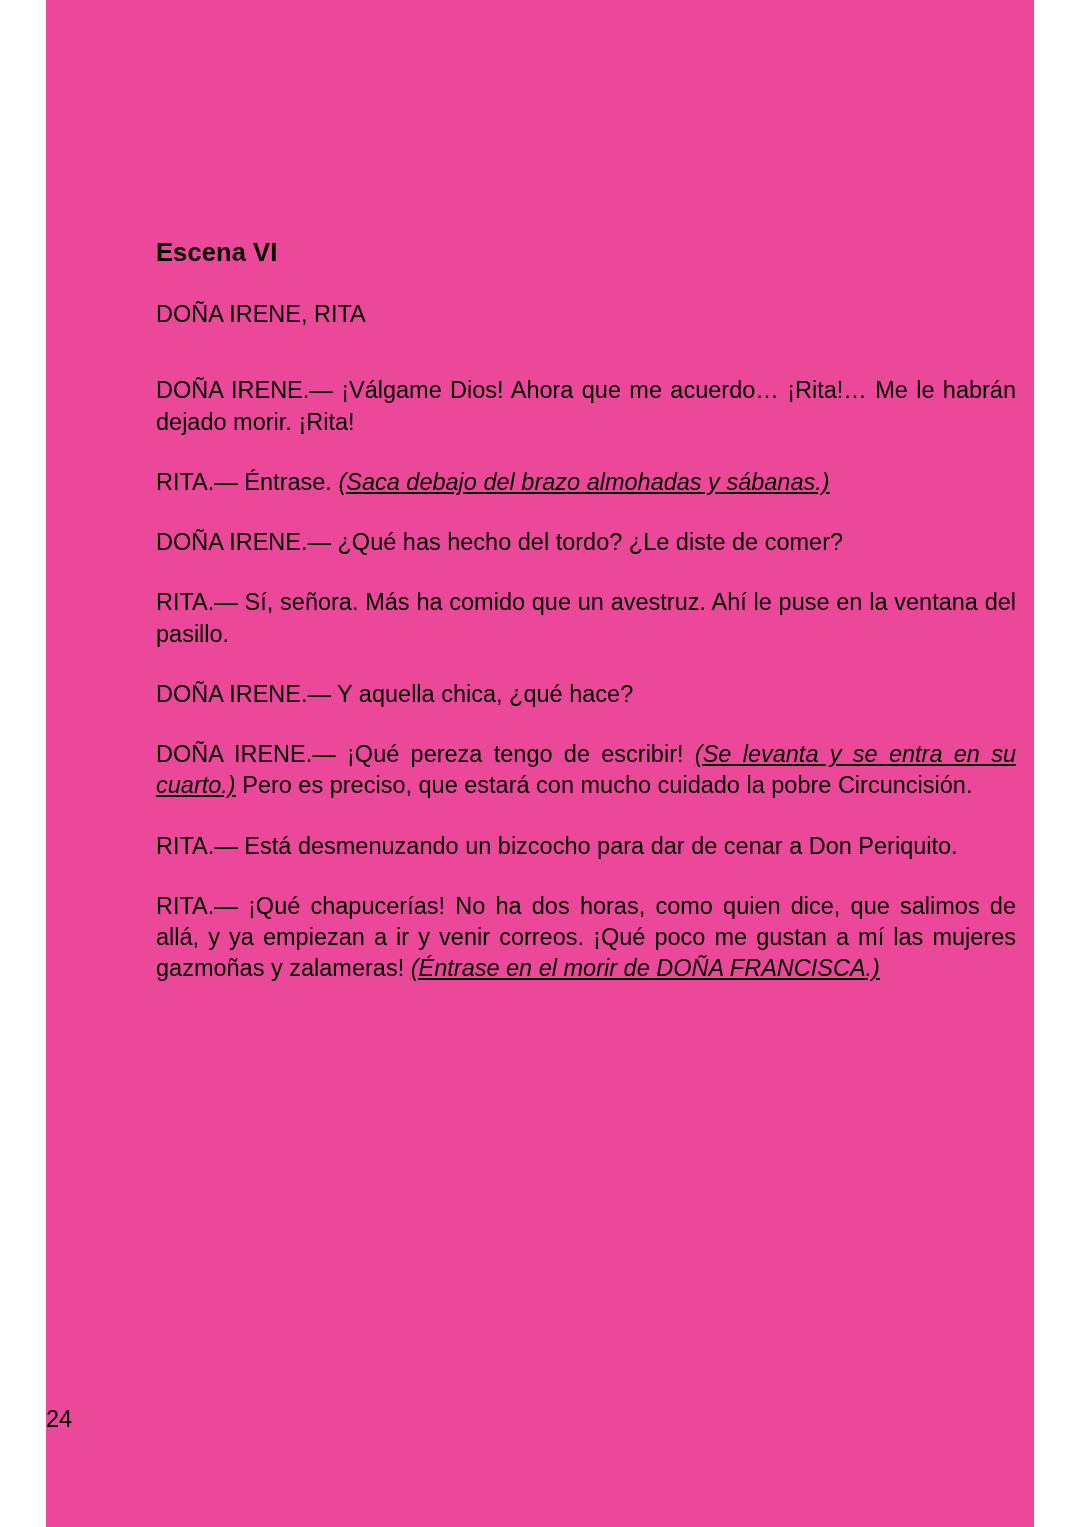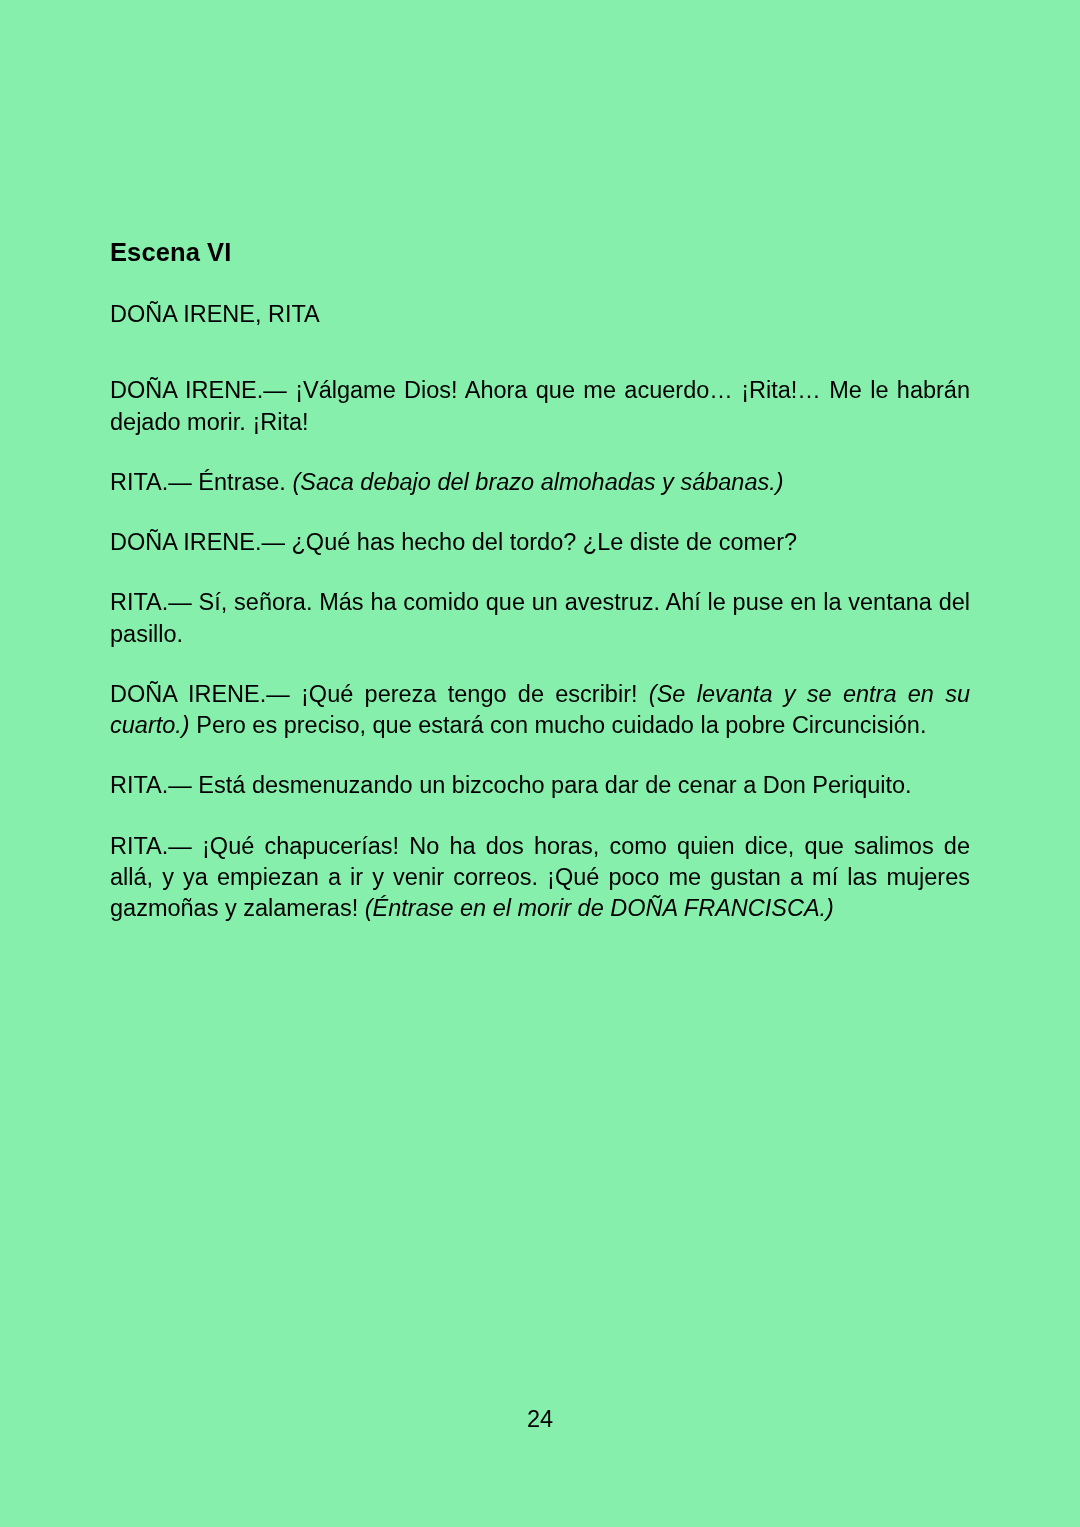--- a/index.html
+++ b/index.html
@@ -2,24 +2,24 @@
 <html><head>
 <meta charset="utf-8">
 <style>
   html, body {
     margin: 0;
     padding: 0;
     background: #ffffff;
   }
   .page {
     position: relative;
-    width: 1080px;
+    width: 988px;
     height: 1527px;
     margin: 0 auto;
-    background: #86efac;
+    background: #ec4899;
     box-sizing: border-box;
     font-family: "Liberation Sans", sans-serif;
     color: #000000;
     overflow: hidden;
   }
   .content {
     position: absolute;
     left: 110px;
     top: 236px;
     width: 860px;
@@ -43,47 +43,48 @@
     margin: 8px 0 29px 0;
     text-align: justify;
     text-justify: inter-word;
     hyphens: none;
   }
   .speech:last-child {
     margin-bottom: 0;
   }
   .stage {
     font-style: italic;
+    text-decoration: underline;
   }
   .page-number {
     position: absolute;
     left: 0;
     right: 0;
     top: 1404px;
-    text-align: center;
     font-size: 23.5px;
     line-height: 1.3;
   }
 </style>
 </head>
 <body>
 
 <div class="page">
 
   <div class="content">
 
     <h1 class="scene-heading">Escena VI</h1>
 
     <p class="cast-line">DOÑA IRENE, RITA</p>
 
     <div id="dialogue-list">
         <p class="speech"><span>DOÑA IRENE.—</span><span> ¡Válgame Dios! Ahora que me acuerdo… ¡Rita!… Me le habrán dejado morir. ¡Rita!</span></p>
         <p class="speech"><span>RITA.—</span><span> Éntrase. </span><span class="stage">(Saca debajo del brazo almohadas y sábanas.)</span></p>
         <p class="speech"><span>DOÑA IRENE.—</span><span> ¿Qué has hecho del tordo? ¿Le diste de comer?</span></p>
         <p class="speech"><span>RITA.—</span><span> Sí, señora. Más ha comido que un avestruz. Ahí le puse en la ventana del pasillo.</span></p>
+        <p class="speech"><span>DOÑA IRENE.—</span><span> Y aquella chica, ¿qué hace?</span></p>
         <p class="speech"><span>DOÑA IRENE.—</span><span> ¡Qué pereza tengo de escribir! </span><span class="stage">(Se levanta y se entra en su cuarto.)</span><span> Pero es preciso, que estará con mucho cuidado la pobre Circuncisión.</span></p>
         <p class="speech"><span>RITA.—</span><span> Está desmenuzando un bizcocho para dar de cenar a Don Periquito.</span></p>
         <p class="speech"><span>RITA.—</span><span> ¡Qué chapucerías! No ha dos horas, como quien dice, que salimos de allá, y ya empiezan a ir y venir correos. ¡Qué poco me gustan a mí las mujeres gazmoñas y zalameras! </span><span class="stage">(Éntrase en el morir de DOÑA FRANCISCA.)</span></p>
       </div>
 
   </div>
 
   <div class="page-number">24</div>
 
 </div>

